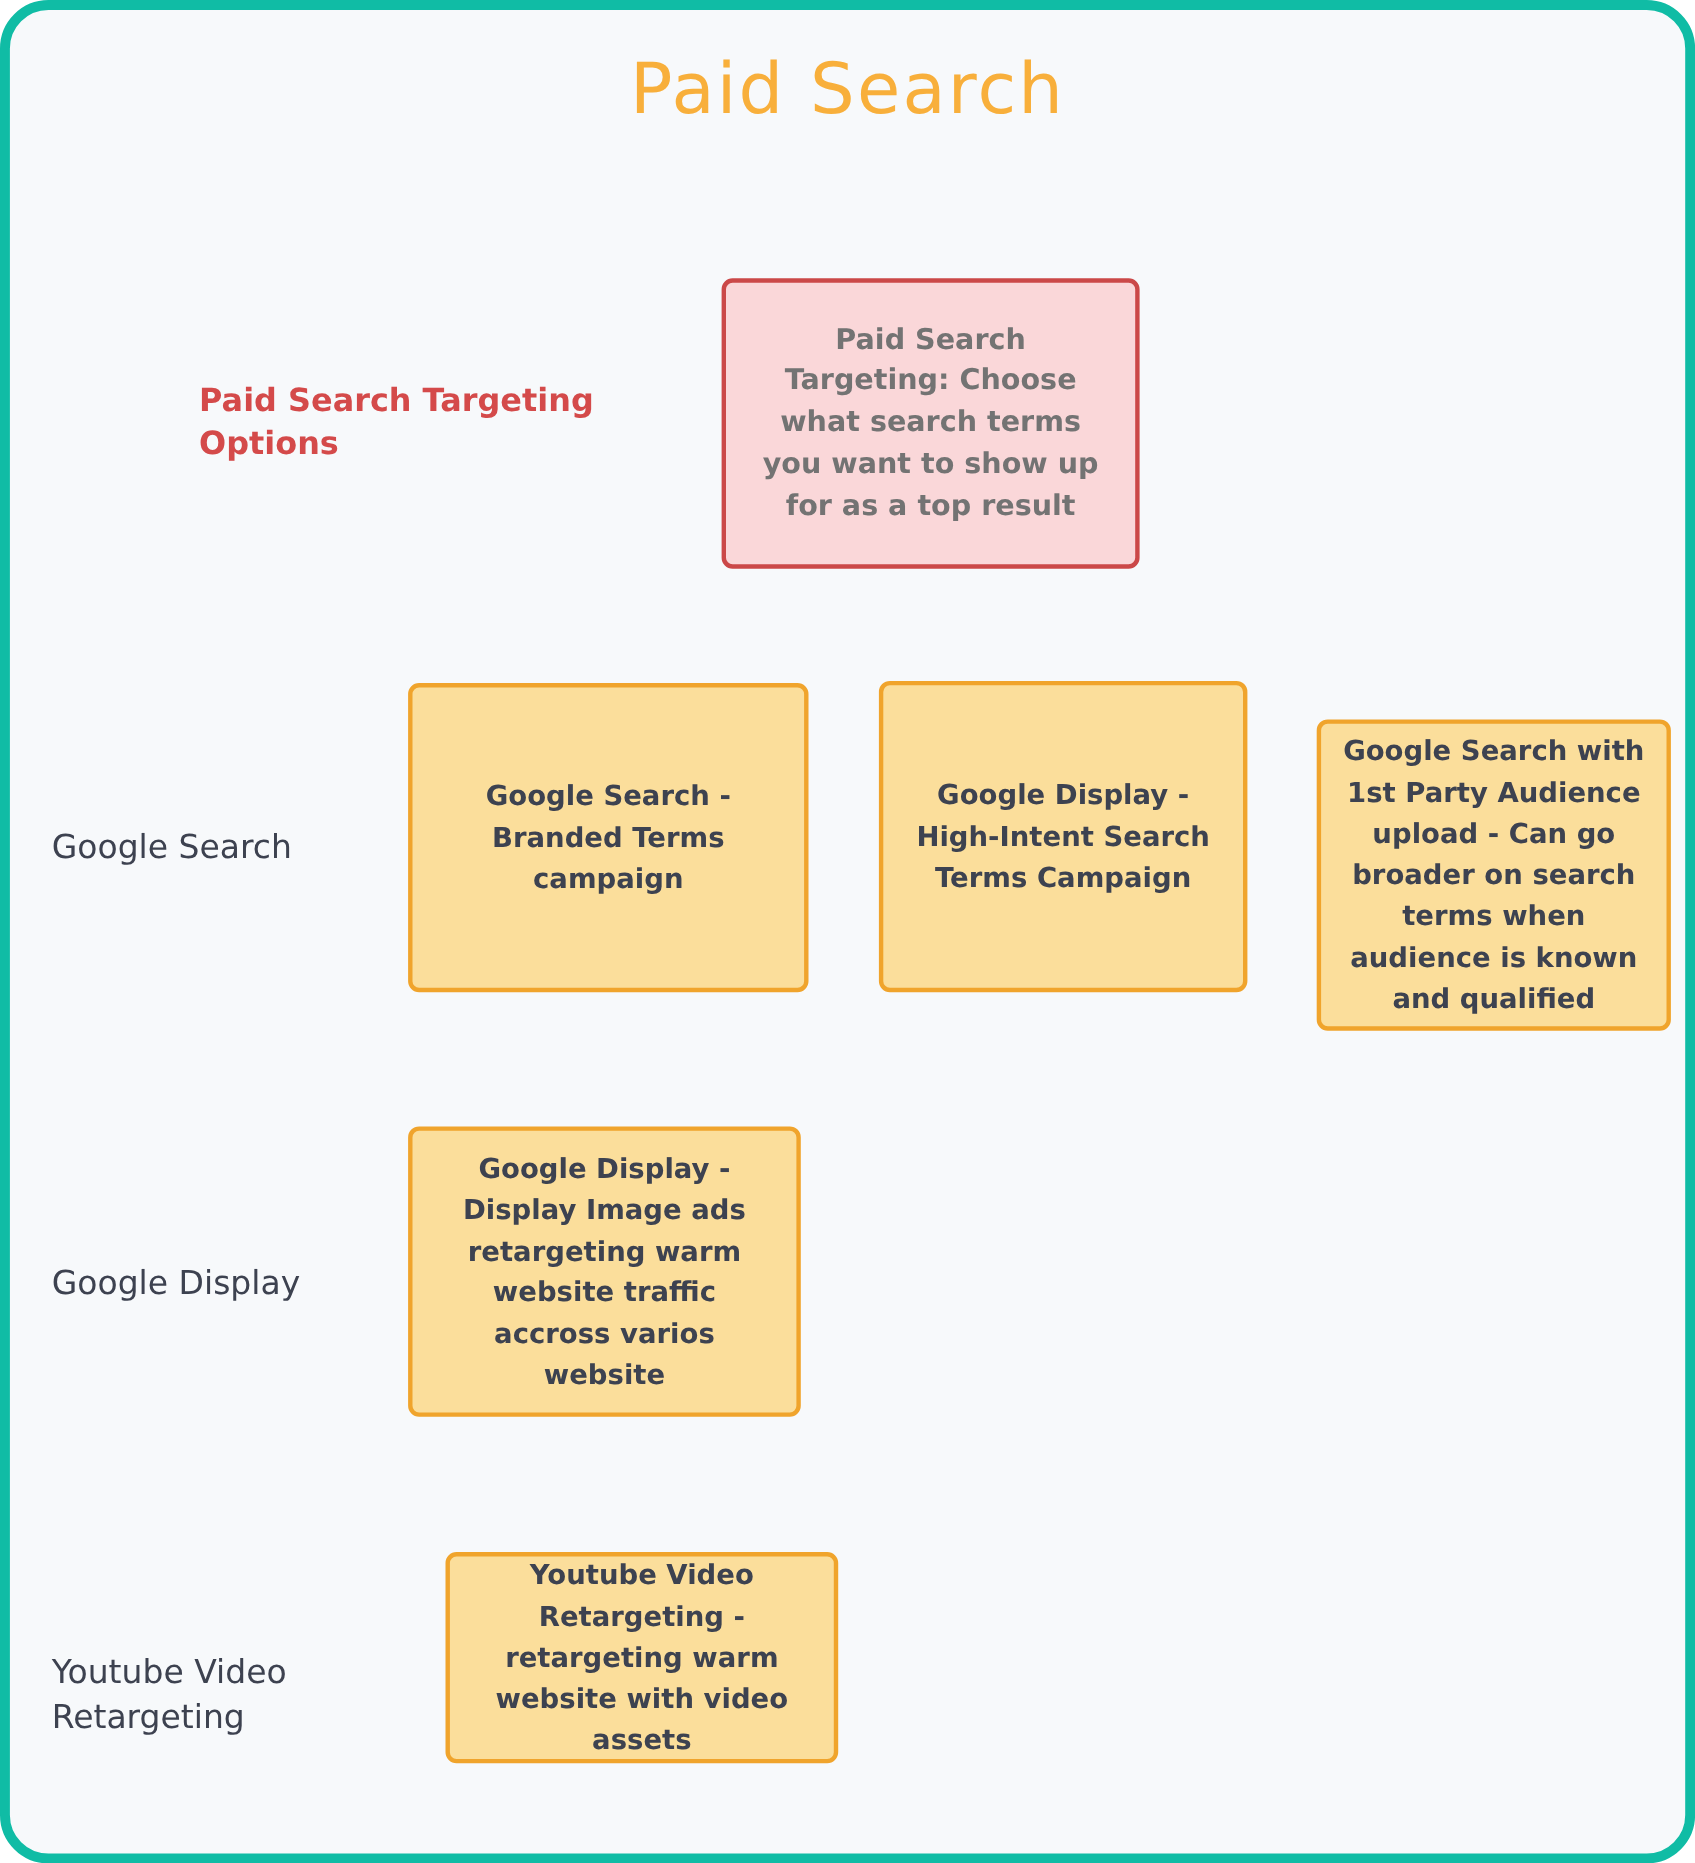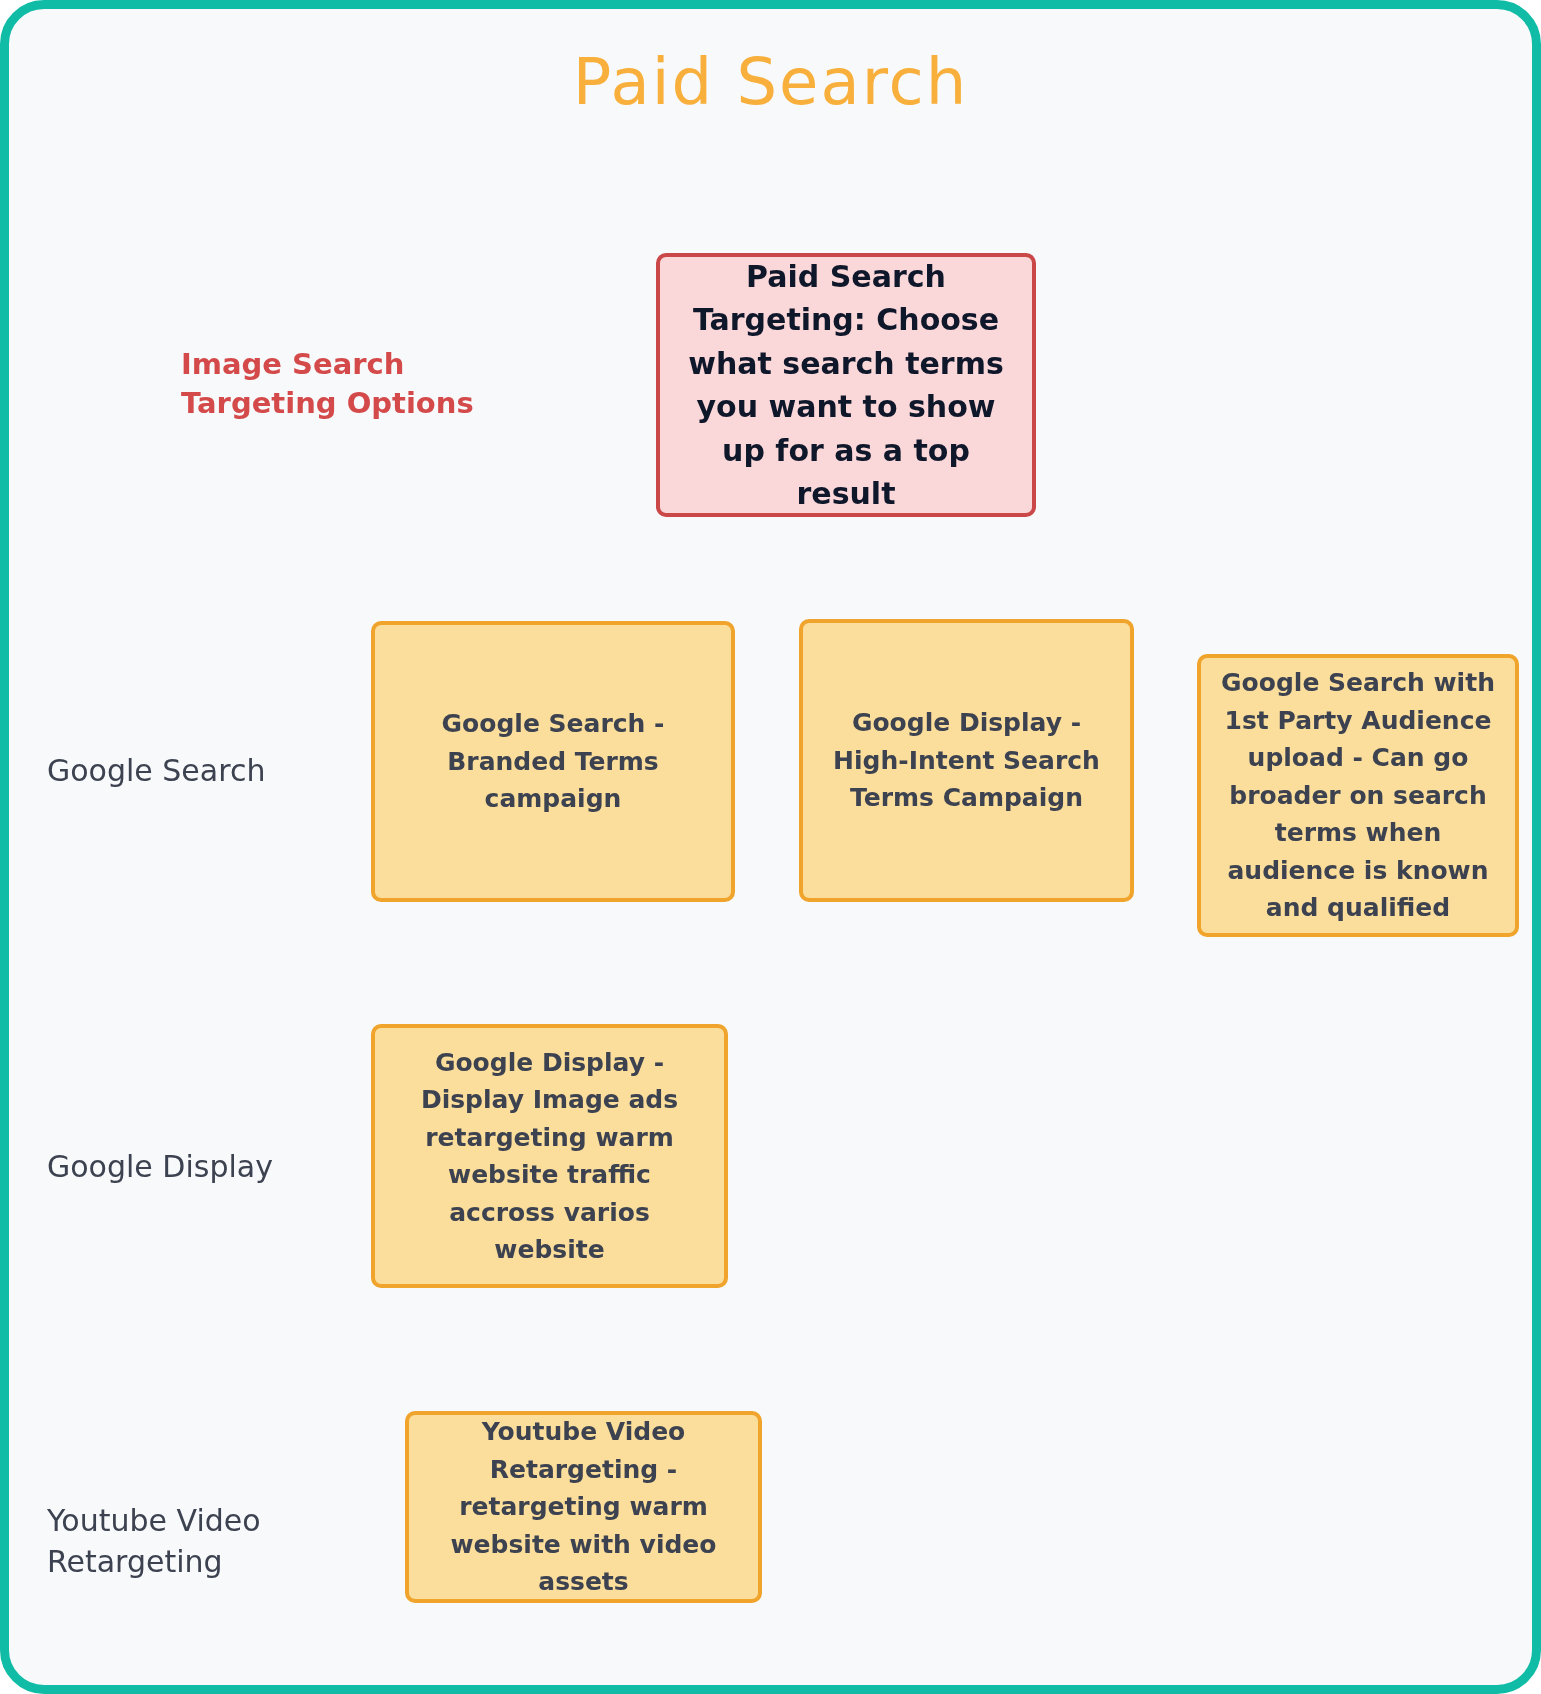--- a/index.html
+++ b/index.html
@@ -48,24 +48,24 @@
     width: 380px;
     height: 264px;
     background: #fad7d9;
     border: 4px solid #cb4848;
     border-radius: 10px;
     display: flex;
     align-items: center;
     justify-content: center;
     text-align: center;
     padding: 18px 28px;
-    font-size: 30px;
+    font-size: 26px;
     font-weight: bold;
     line-height: 1.45;
-    color: #0f172a;
+    color: #737373;
   }
   .row-label {
     position: absolute;
     font-size: 30px;
     font-weight: normal;
     line-height: 1.35;
     color: #3d4250;
   }
   .row-label.l1 { left: 38px; top: 742px; width: 280px; }
   .row-label.l2 { left: 38px; top: 1138px; width: 280px; }
@@ -91,21 +91,21 @@
   .card.c21 { left: 362px; top: 1015px; width: 357px; height: 264px; }
   .card.c31 { left: 348px; top: 1402px; width: 357px; height: 192px; margin-left: 48px; }
 </style>
 </head>
 <body>
 
 <div class="board">
 
   <div class="board-title">Paid Search</div>
 
-  <div class="annotation">Image Search Targeting Options</div>
+  <div class="annotation">Paid Search Targeting Options</div>
 
   <div class="callout">
     <span>Paid Search Targeting: Choose what search terms you want to show up for as a top result</span>
   </div>
 
   <div class="row-label l1">Google Search</div>
 
   <div class="card c11">
     <span>Google Search - Branded Terms campaign</span>
   </div>

